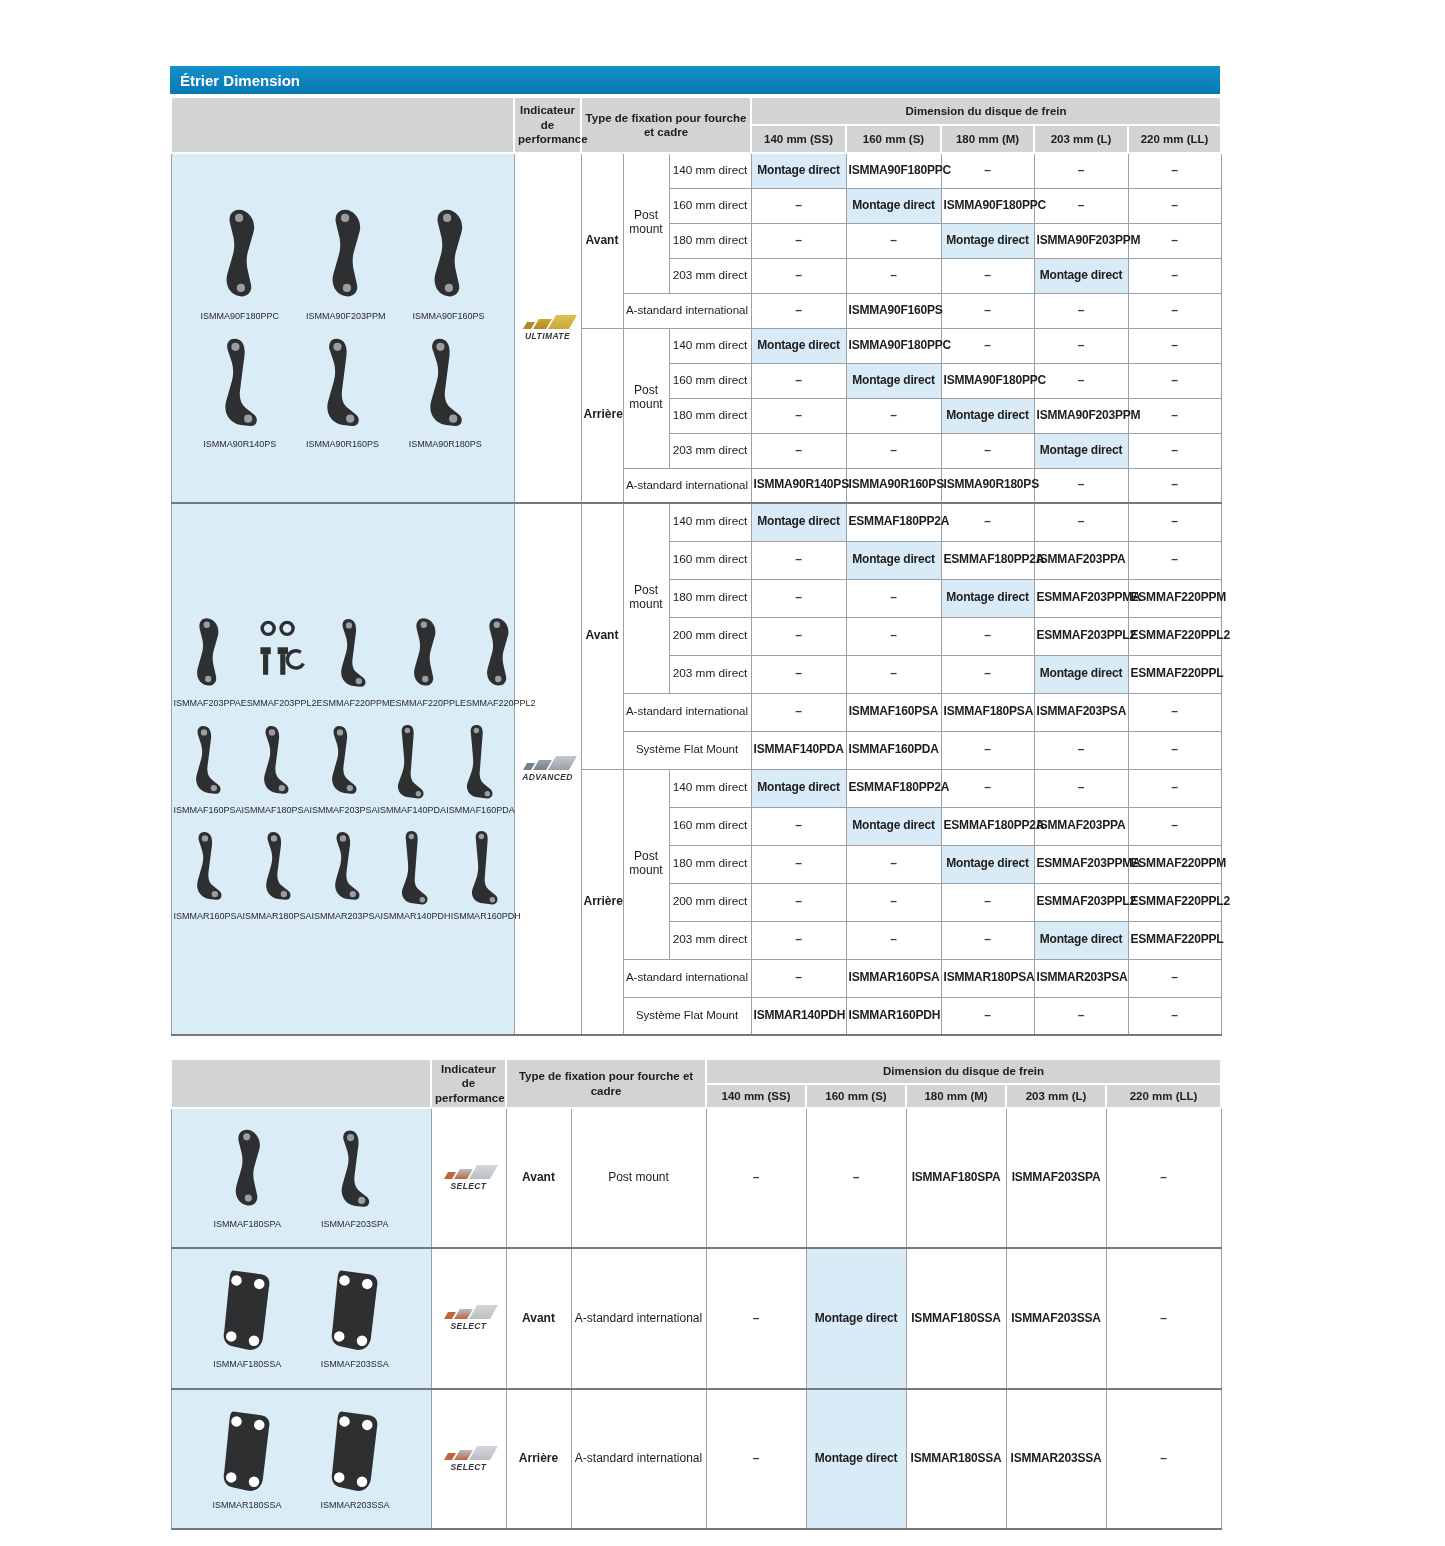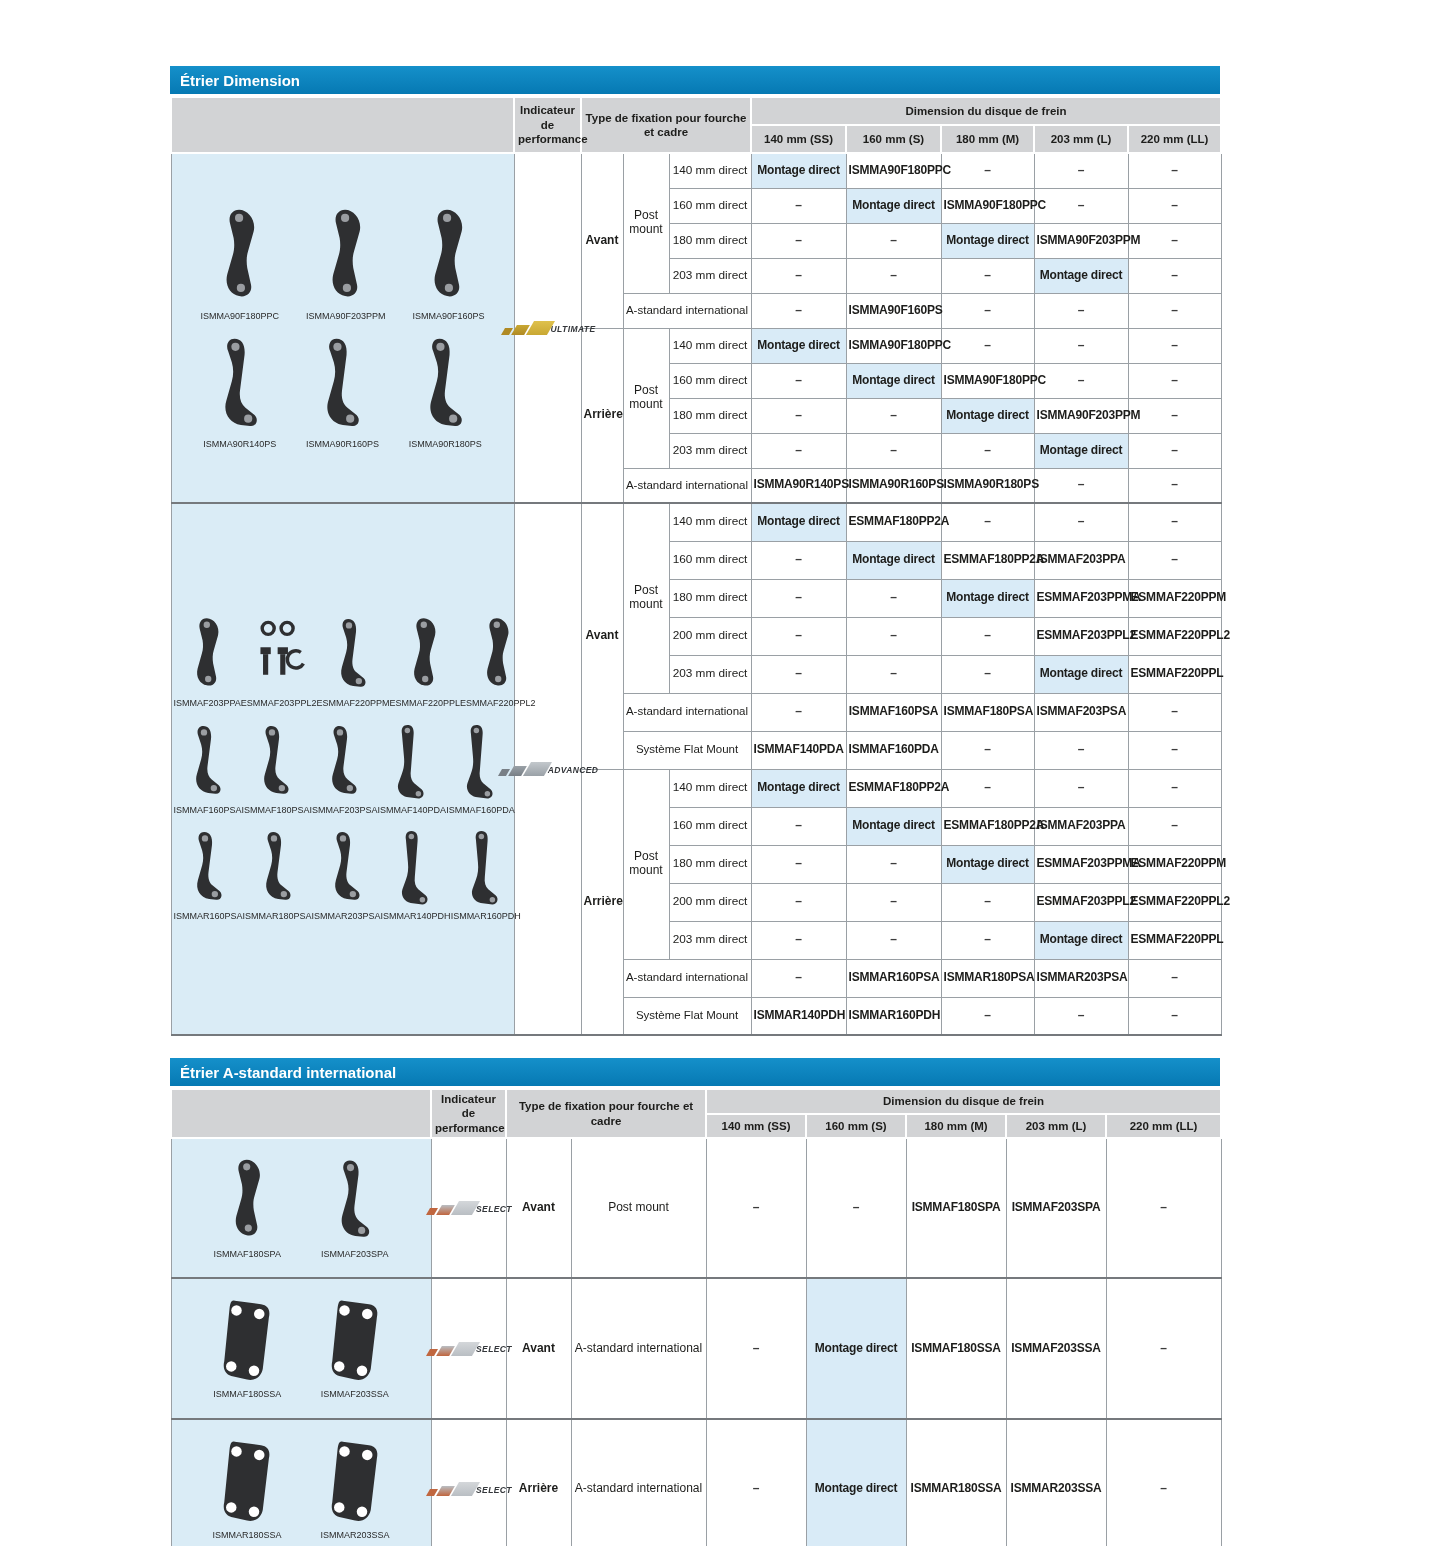--- a/index.html
+++ b/index.html
@@ -41,21 +41,21 @@
   td.mount-cell { font-size:12px; }
   td.rowlabel { font-size:11.8px;margin-left:34px; }
   td.rowlabel.span2 { font-size:11.5px; }
   td.type-cell { font-size:12px; }
 
   .fig-row { display:flex; justify-content:space-evenly; align-items:flex-end; }
   .fig { display:flex; flex-direction:column; align-items:center; }
   .fig-label { font-size:9px; color:#2a2a2a; margin-top:4px; white-space:nowrap; }
   .fig svg { display:block; }
 
-  .perf { display:flex; flex-direction:row; align-items:center; justify-content:center; }
+  .perf { display:flex; flex-direction:column; align-items:center; justify-content:center; }
   .perf-bars { display:flex; align-items:flex-end; }
   .perf-bar { transform:skewX(-30deg); margin-left:3px; }
   .perf-word { font-style:italic; font-weight:bold; font-size:8.5px; letter-spacing:0.4px; color:#33363a; margin-top:3px; white-space:nowrap; }
 </style>
 </head>
 <body>
 
 <section class="tbl-wrap" id="postmount-wrap">
   <div class="title-bar">
     <span>Étrier Dimension</span>
@@ -493,23 +493,20 @@
           <td class="part">ISMMAR160PDH</td>
           <td class="dash">–</td>
           <td class="dash">–</td>
           <td class="dash">–</td>
         </tr>
       </tbody>
   </table>
 </section>
 
 <section class="tbl-wrap" id="astandard-wrap">
-  <div class="title-bar">
-    <span>Étrier A-standard international</span>
-  </div>
   <table id="astandard-grid">
     <colgroup>
       <col style="width:260px">
         <col style="width:75px">
         <col style="width:65px">
         <col style="width:135px">
       <col style="width:100px">
         <col style="width:100px">
         <col style="width:100px">
       <col style="width:100px">

